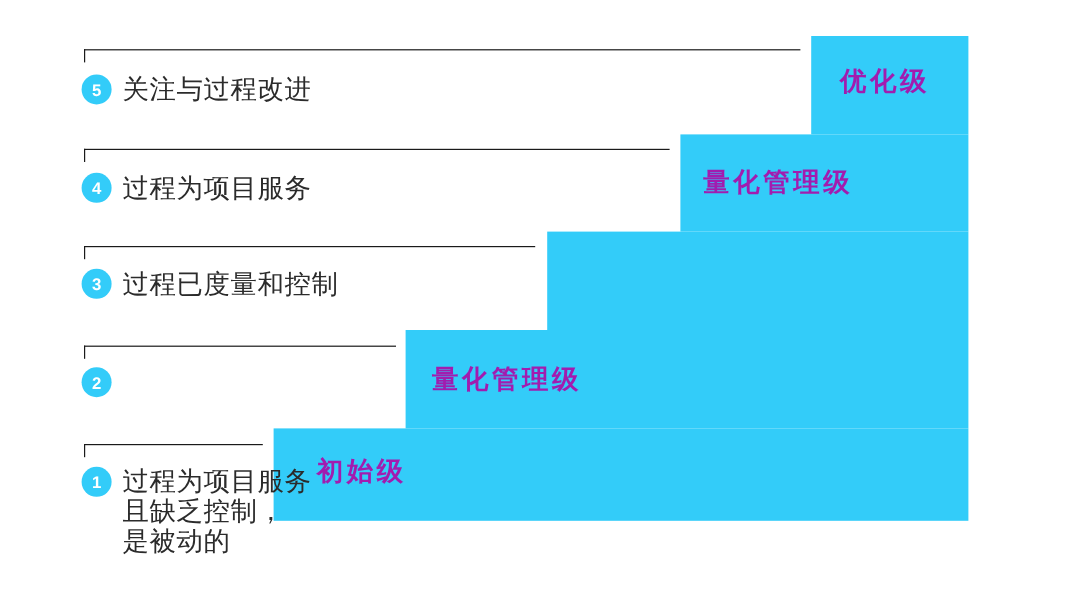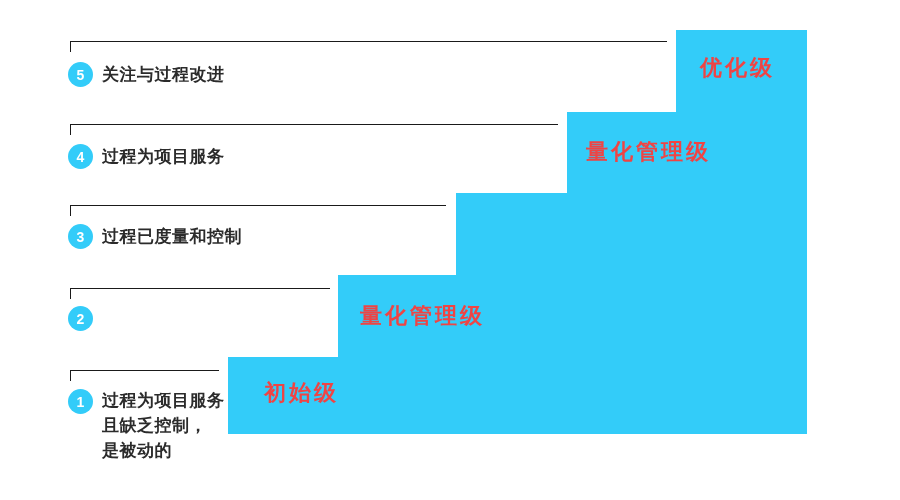--- a/index.html
+++ b/index.html
@@ -28,21 +28,21 @@
     top: 0;
     width: 900px;
     height: 500px;
   }
   .step-block {
     position: absolute;
     background: #33ccf9;
   }
   .step-label {
     position: absolute;
-    color: #ef4444;
+    color: #a21caf;
     font-size: 22px;
     font-weight: bold;
     letter-spacing: 3px;
     white-space: nowrap;
     line-height: 1;
   }
 
   
   .annotation-layer {
     position: absolute;
@@ -73,22 +73,22 @@
     font-weight: bold;
     display: flex;
     align-items: center;
     justify-content: center;
     flex: 0 0 auto;
     box-sizing: border-box;
   }
   .level-text {
     margin-left: 9px;
     color: #2b2b2b;
-    font-size: 17px;
-    font-weight: bold;
+    font-size: 22px;
+    font-weight: normal;
     line-height: 25px;
     letter-spacing: 0.5px;
     white-space: pre-line;
     flex: 0 0 auto;
   }
   .level-text.multiline {
     line-height: 25px;
     margin-top: -1px;
   }
 </style>

